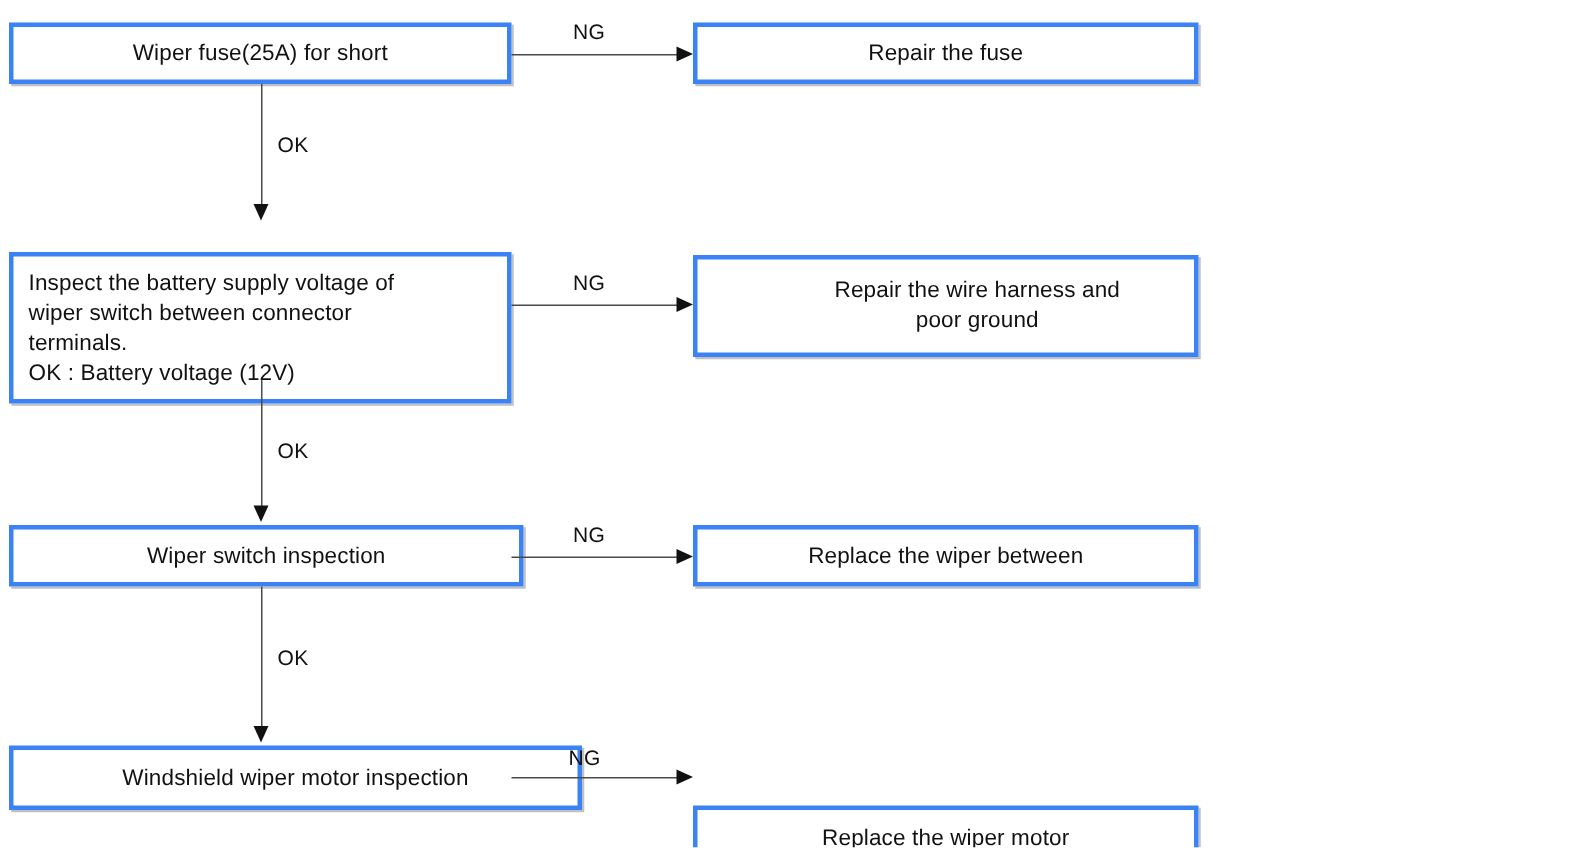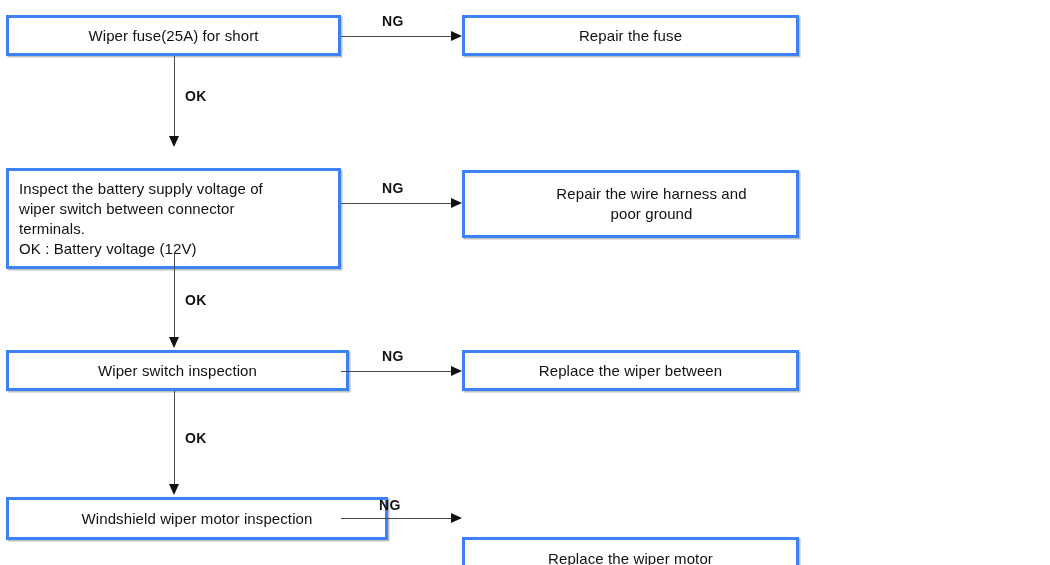--- a/index.html
+++ b/index.html
@@ -75,21 +75,21 @@
     height: 0;
     border-left: 5.5px solid transparent;
     border-right: 5.5px solid transparent;
     border-top: 11px solid #111111;
   }
 
   
   .edge-label {
     position: absolute;
     font-size: 14px;
-    font-weight: bold;
+    font-weight: normal;
     color: #111111;
     letter-spacing: 0.3px;
     white-space: nowrap;
   }
 </style>
 </head>
 <body>
 
 <div id="canvas">
 

